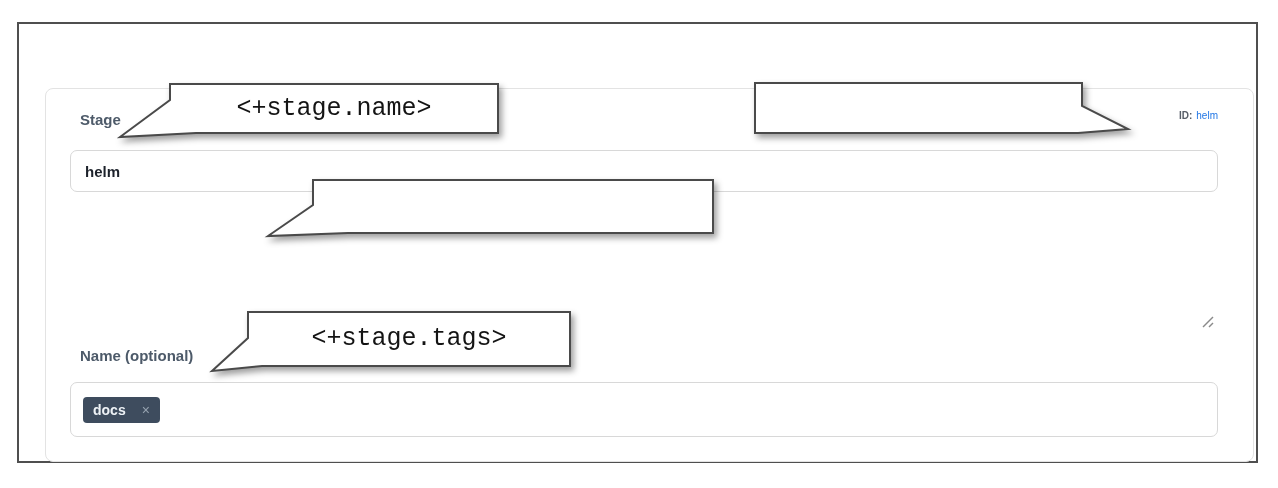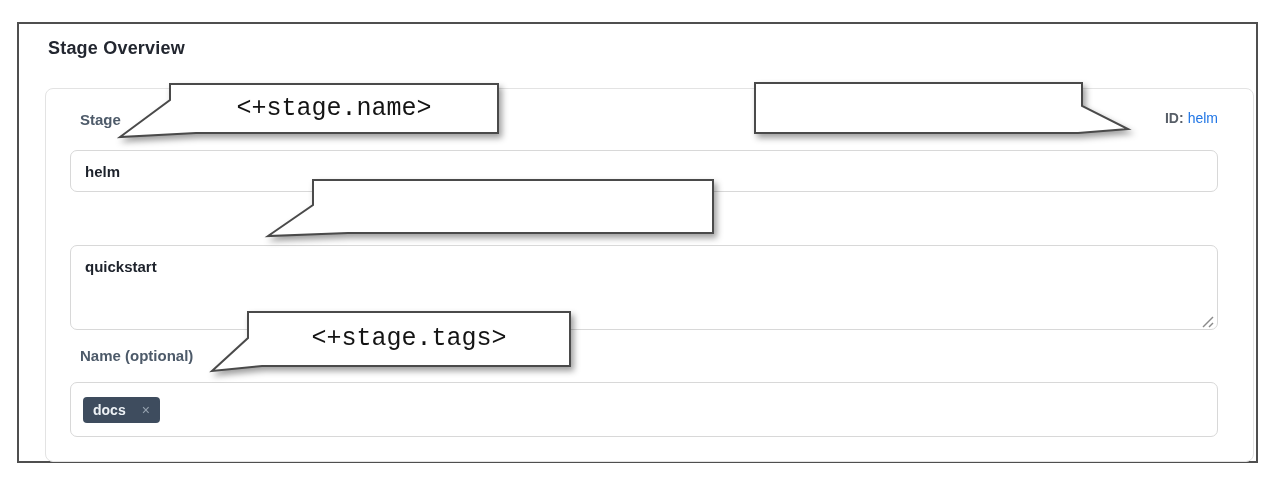--- a/index.html
+++ b/index.html
@@ -26,21 +26,21 @@
              font-family:"Liberation Sans","DejaVu Sans",sans-serif;
              font-size:15px;font-weight:600;color:#1d222b;padding:12px 14px;outline:none;overflow:hidden;}
   .tags-box{position:absolute;left:70px;top:382px;width:1148px;height:55px;box-sizing:border-box;
             border:1px solid #d8d8d8;border-radius:7px;background:#fff;
             display:flex;align-items:center;padding:0 12px;}
   .chip{display:inline-flex;align-items:center;gap:16px;background:#3e4c5e;border-radius:4px;
         padding:4px 10px;height:26px;box-sizing:border-box;}
   .chip .chip-label{color:#eef2f6;font-size:14px;font-weight:700;line-height:1;}
   .chip .chip-x{color:#97a3b0;font-size:14px;font-weight:400;line-height:1;cursor:pointer;}
 
-  .id-row{position:absolute;top:110px;right:60px;font-size:14px;text-align:left;white-space:nowrap;}
+  .id-row{position:absolute;top:110px;right:60px;font-size:10px;text-align:left;white-space:nowrap;}
   .id-prefix{color:#575e67;font-weight:600;}
   .id-link{color:#2176e5;font-weight:500;text-decoration:none;margin-left:4px;cursor:pointer;}
 
   .resize-grip{position:absolute;left:1199px;top:313px;width:16px;height:16px;cursor:nwse-resize;}
 
   svg.anno-layer{position:absolute;left:0;top:0;width:1278px;height:488px;
                  pointer-events:none;z-index:10;}
   svg.anno-layer path{fill:#ffffff;stroke:#4a4a4a;stroke-width:2;stroke-linejoin:miter;
                       filter:drop-shadow(3px 4px 3px rgba(0,0,0,.38));}
 
@@ -48,31 +48,29 @@
                 font-family:"Liberation Mono","DejaVu Sans Mono",monospace;
                 font-size:25px;color:#141414;pointer-events:none;}
 </style>
 </head>
 <body>
 
 <div id="canvas">
 
   <div class="frame"></div>
 
-  <div class="page-title">Stage Overview</div>
 
   <div class="card"></div>
 
   <div class="field-label" style="left:80px;top:111px;">Stage</div>
   <div class="id-row">
     <span class="id-prefix">ID:</span><span class="id-link">helm</span>
   </div>
   <input class="text-input" style="top: 150px;" type="text" value="helm">
 
-  <textarea class="text-area" style="top: 245px;">quickstart</textarea>
   <svg class="resize-grip" viewBox="0 0 16 16">
     <line x1="14" y1="4" x2="4" y2="14" stroke="#8a8a8a" stroke-width="1.4"></line>
     <line x1="14" y1="10" x2="10" y2="14" stroke="#8a8a8a" stroke-width="1.4"></line>
   </svg>
 
   <div class="field-label" style="left:80px;top:347px;">Name (optional)</div>
   <div class="tags-box">
     <span class="chip">
       <span class="chip-label">docs</span>
       <span class="chip-x">×</span>

